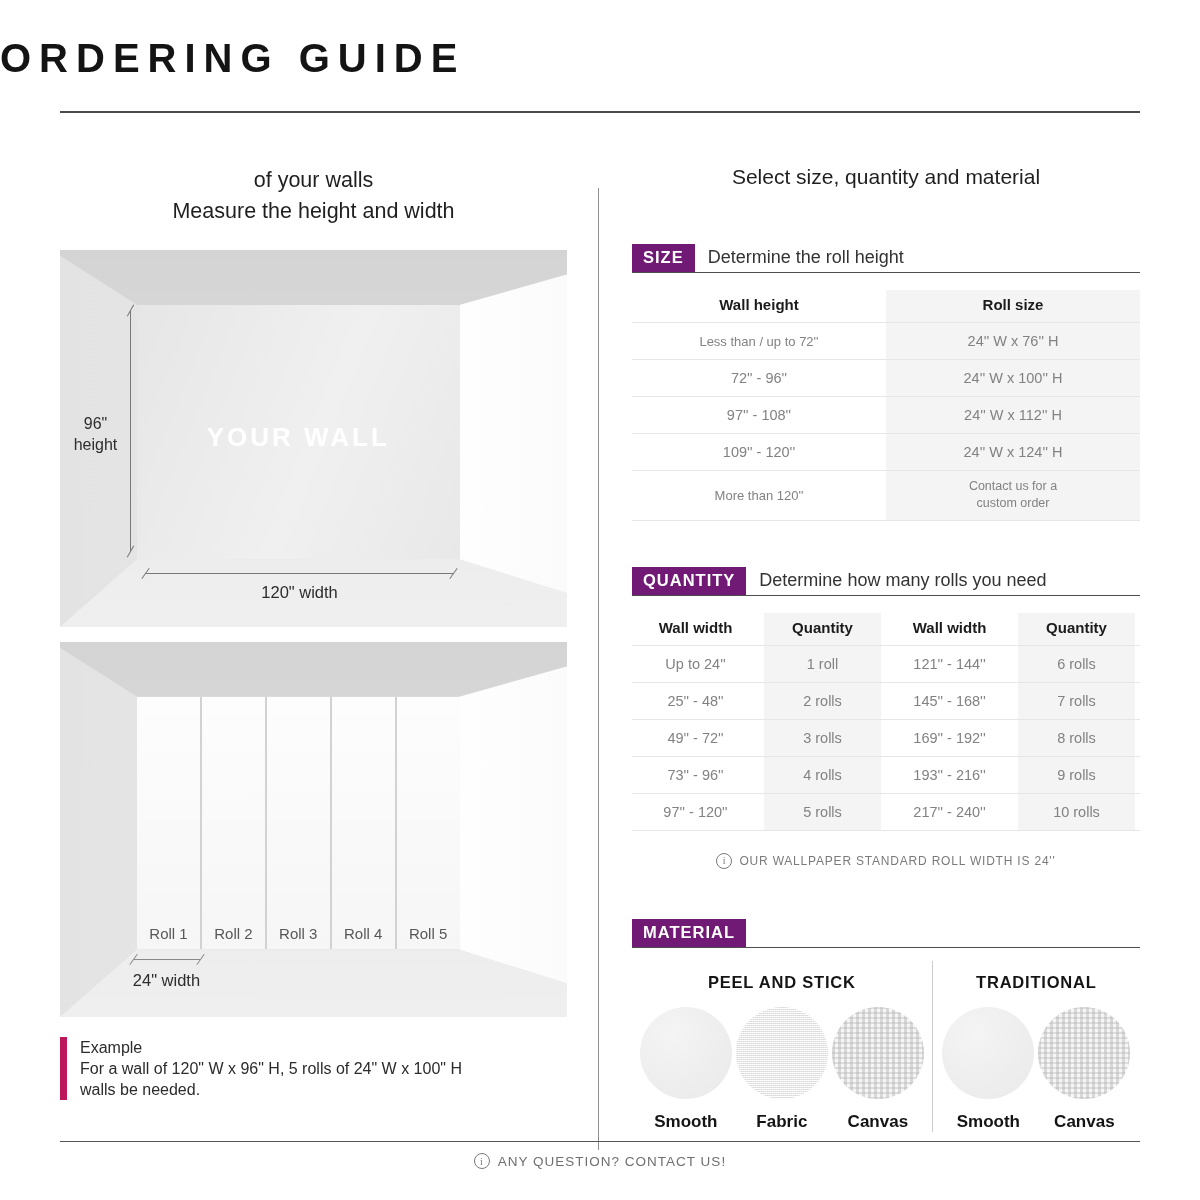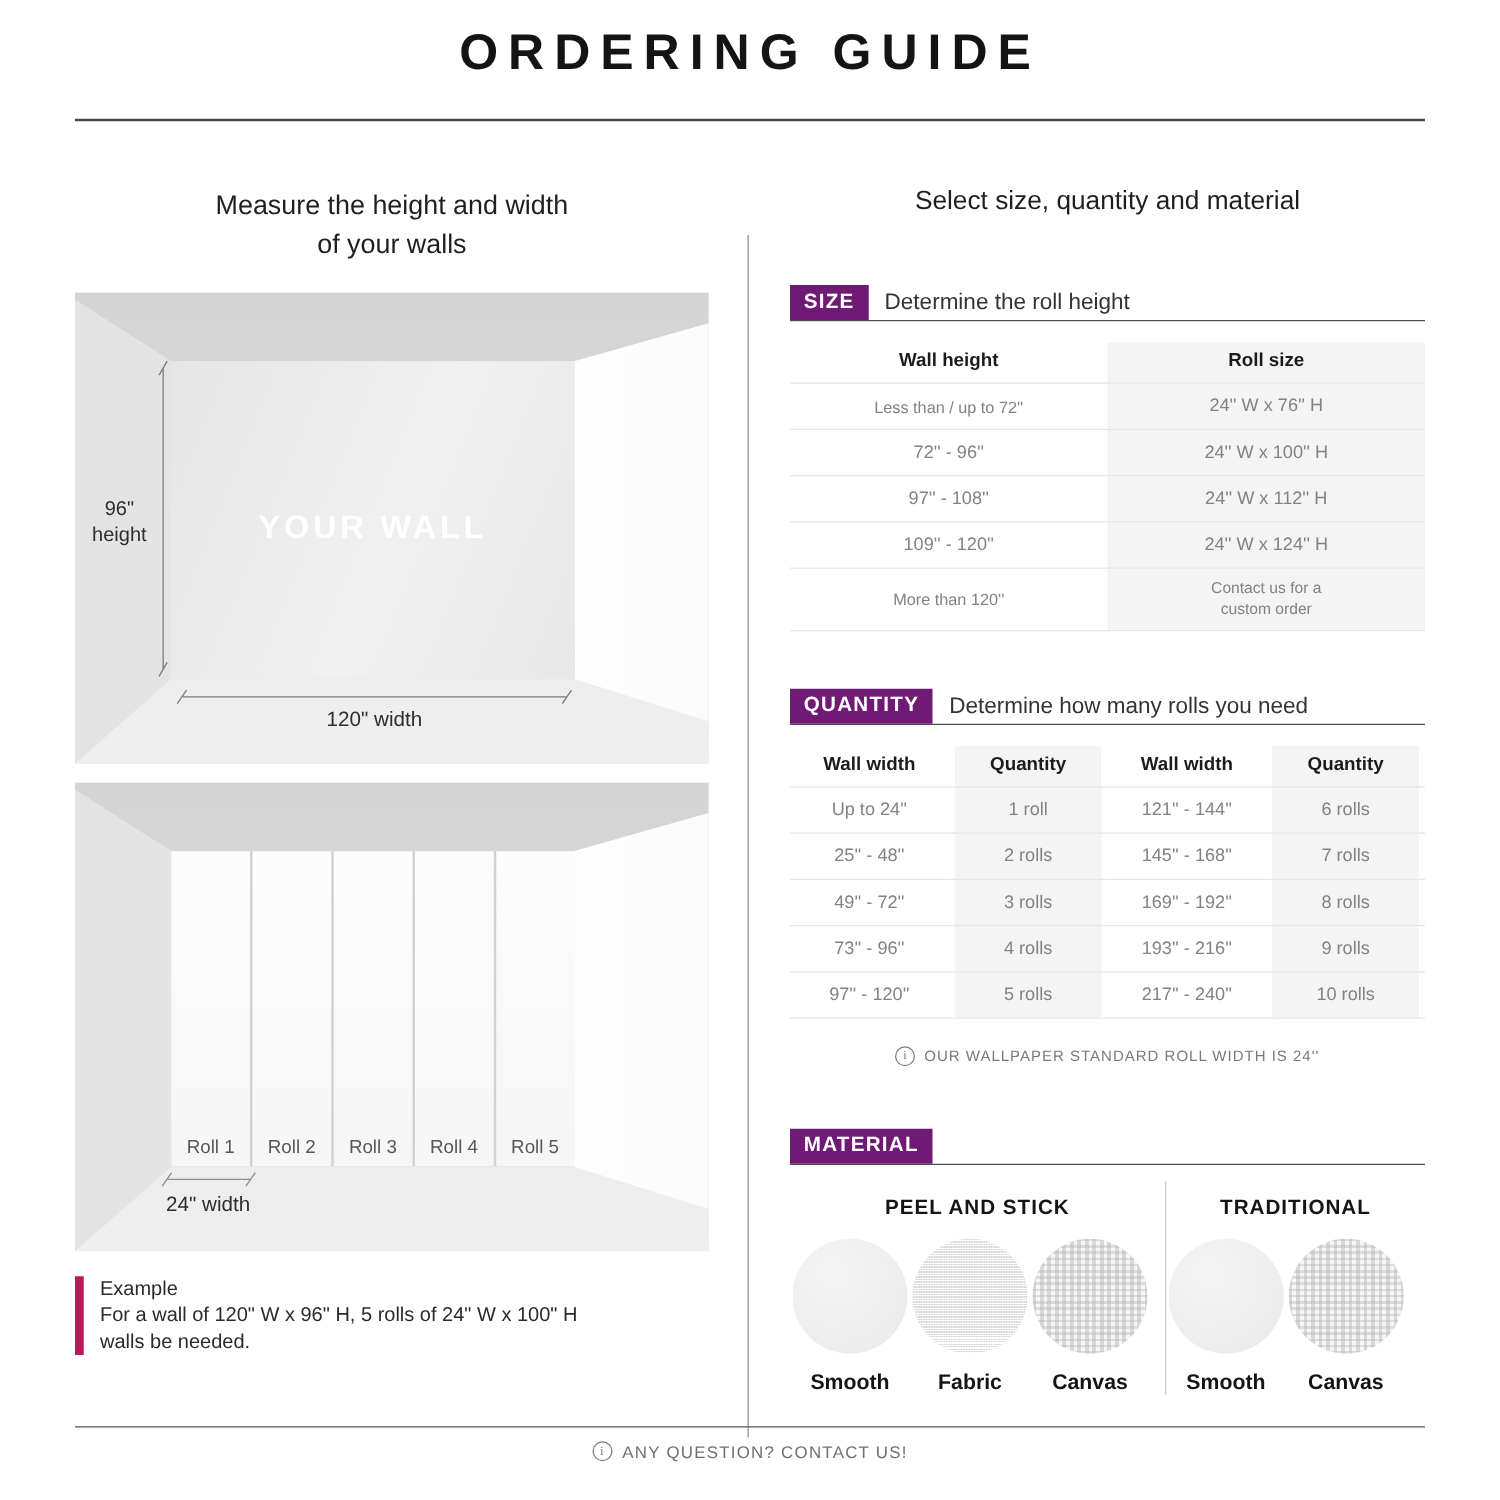--- a/index.html
+++ b/index.html
@@ -1,20 +1,20 @@
 <!DOCTYPE html>
 <html><head>
 <meta charset="utf-8">
 <style>
   html,body { margin:0; padding:0; background:#ffffff; }
   .page { position:relative; width:1200px; height:1200px; overflow:hidden;
           font-family:"Liberation Sans", sans-serif; color:#222; background:#fff; }
 
   
-  .title { padding-top:20px; text-align:center; font-size:40px; font-weight:600;
+  .title { padding-top:36px; text-align:left; font-size:40px; font-weight:600;
            letter-spacing:8px; color:#141414; }
   .title-rule { margin:30px 60px 0; border-top:2px solid #4a4a4a; height:0; }
 
   
   .columns { display:flex; margin:0 60px; align-items:flex-start; }
   .col-left  { width:507px; flex:none; }
   .col-right { width:508px; flex:none; margin-left:65px; }
   .v-divider { position:absolute; left:598px; top:188px; height:962px; width:1px; background:#8f8f8f; }
 
   .col-heading { margin-top:52px; text-align:center; font-size:21.5px; line-height:1.42; color:#1f1f1f; }
@@ -94,21 +94,21 @@
   .info-icon { width:14px; height:14px; border:1px solid #7a7a7a; border-radius:50%; flex:none;
             display:inline-flex; align-items:center; justify-content:center;
             font-size:10px; color:#7a7a7a; }
   .info-icon::before { content:"i"; font-family:"Liberation Serif", serif; }
 
   .mat-groups { display:flex; margin-top:13px; }
   .mat-group1 { width:59%; flex:none; }
   .mat-group2 { flex:1; border-left:1px solid #cccccc; }
   .mat-title { margin-top:12px; text-align:center; font-size:16.5px; font-weight:600;
                letter-spacing:0.8px; color:#151515; }
-  .swatches { display:flex; justify-content:flex-start; gap:0; margin-top:15px; }
+  .swatches { display:flex; justify-content:center; gap:0; margin-top:15px; }
   .swatch { width:96px; text-align:center; }
   .circle { width:92px; height:92px; border-radius:50%; margin:0 auto; }
   .tex-smooth { background:radial-gradient(circle at 35% 30%, #f4f4f4, #ededed 65%, #e9e9e9); }
   .tex-fabric { background-color:#f0f0f0;
       background-image:repeating-linear-gradient(0deg, rgba(255,255,255,.9) 0 1px, rgba(208,208,208,.55) 1px 2px),
                        repeating-linear-gradient(90deg, rgba(255,255,255,.9) 0 1px, rgba(212,212,212,.5) 1px 2px); }
   .tex-canvas { background-color:#f6f6f6;
       background-image:repeating-linear-gradient(0deg, rgba(180,180,180,.38) 0 2px, transparent 2px 5px),
                        repeating-linear-gradient(90deg, rgba(175,175,175,.42) 0 3px, transparent 3px 6px); }
   .swatch-label { margin-top:13px; font-size:17px; font-weight:600; color:#141414; }
@@ -123,22 +123,22 @@
 
 <div class="page">
 
   <div class="title">ORDERING GUIDE</div>
   <div class="title-rule"></div>
 
   <div class="columns">
 
     <div class="col-left">
       <div class="col-heading">
+        <div>of your walls</div>
         <div>Measure the height and width</div>
-        <div>of your walls</div>
       </div>
 
       <div class="room room1">
         <div class="left-wall"></div>
         <div class="ceiling"></div>
         <div class="floor"></div>
         <div class="window-wall"></div>
         <div class="back-wall"></div>
         <div class="your-wall">YOUR WALL</div>
         <div class="dim-v"></div>

